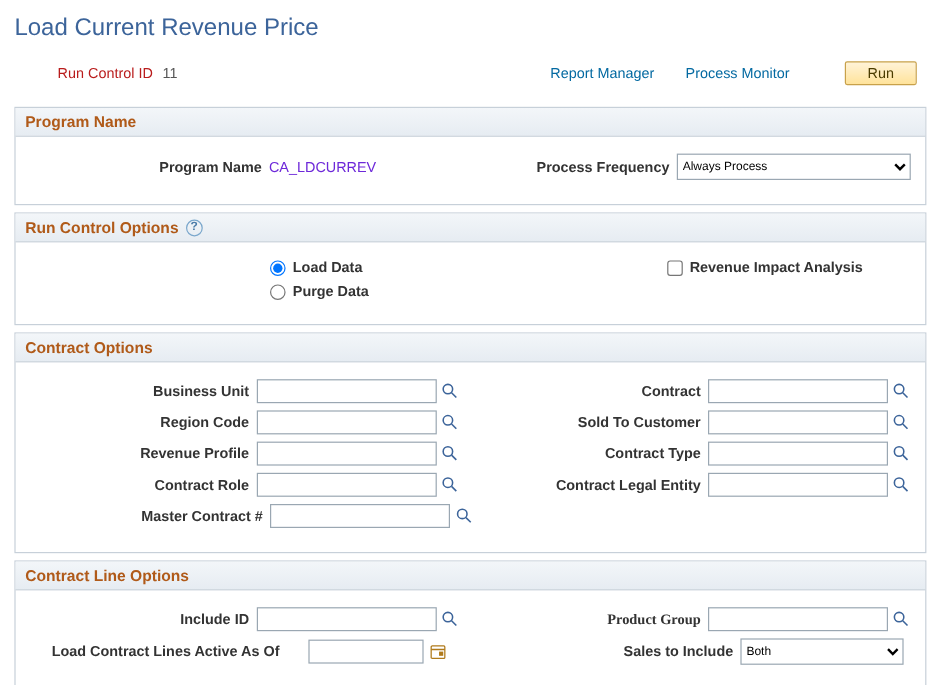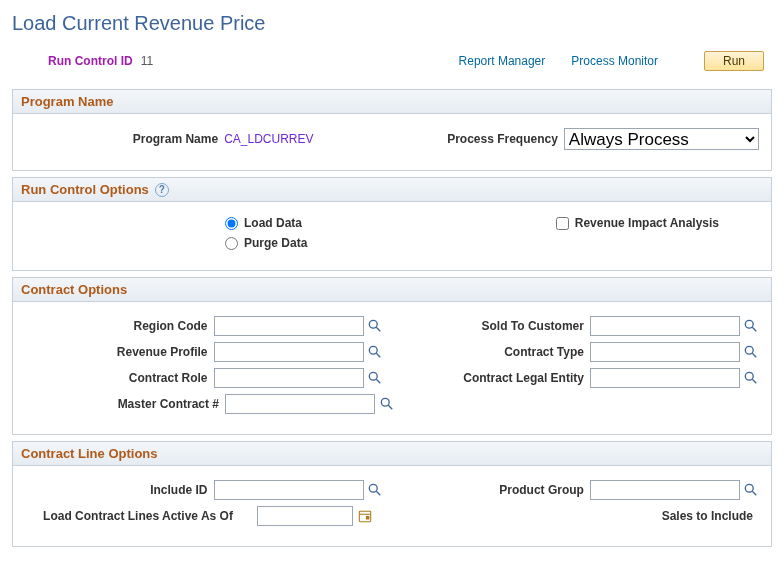--- a/index.html
+++ b/index.html
@@ -17,21 +17,21 @@
     font-size: 20px;
     font-weight: 400;
     margin: 4px 0 16px 0;
   }
   .toprow {
     display: flex;
     align-items: center;
     margin-bottom: 18px;
     padding-left: 36px;
   }
-  .toprow .rc-label { font-weight: bold; color: #a21caf; }
+  .toprow .rc-label { font-weight: normal; color: #b91c1c; }
   .toprow .rc-val { margin-left: 8px; color: #555; }
   .toprow .spacer { flex: 1; }
   .toprow .link { color: #0369a1; margin-right: 26px; cursor: pointer; }
   .run-btn {
     background: linear-gradient(#fff3d8,#ffe39b);
     border: 1px solid #c8a14a;
     padding: 2px 18px;
     border-radius: 2px;
     color: #4b3c00;
     cursor: pointer;
@@ -79,21 +79,21 @@
   .val-text { color: #6d28d9; }
   input[type=text] {
     border: 1px solid #9aa7b2;
     height: 20px;
     padding: 1px 4px;
     font-size: 12px;
   }
   select {
     border: 1px solid #9aa7b2;
     height: 22px;
-    font-size: 17px;
+    font-size: 10px;
     background: #fff;
   }
   .lookup-icon {
     display: inline-flex;
     width: 16px; height: 16px;
     color: #3c649a;
     margin-left: 4px;
     cursor: pointer;
     align-items: center;
     justify-content: center;
@@ -109,21 +109,21 @@
 
   
   .w-std { width: 150px; }
   .w-date { width: 96px; }
   .w-sel { width: 136px; }
   .w-sel-lg { width: 196px; }
 
   
   .lbl-col1 { width: 200px; }
   .lbl-col2 { width: 160px; }
-  .lbl-col2b { width: 150px; }
+  .lbl-col2b { width: 150px; font-family: Liberation Serif, serif; }
   .col-gap { width: 60px; }
   .col-gap-b { width: 50px; }
 </style>
 </head>
 <body>
 
 <h1 class="page-title">Load Current Revenue Price</h1>
 
 <div class="toprow">
   <span class="rc-label">Run Control ID</span>
@@ -180,20 +180,39 @@
     </div>
   </div>
 </div>
 
 <div class="section">
   <div class="section-header">
     <span>Contract Options</span>
   </div>
   <div class="section-body">
     <div class="row">
+      <span class="lbl lbl-col1">Business Unit</span>
+      <input type="text" class="w-std" style="">
+      <span class="lookup-icon">
+          <svg viewBox="0 0 16 16">
+            <circle cx="6" cy="6" r="4.5" fill="none" stroke="currentColor" stroke-width="1.5"></circle>
+            <line x1="9.5" y1="9.5" x2="14" y2="14" stroke="currentColor" stroke-width="1.5"></line>
+          </svg>
+        </span>
+      <span class="col-gap"></span>
+      <span class="lbl lbl-col2">Contract</span>
+      <input type="text" class="w-std" style="">
+      <span class="lookup-icon">
+          <svg viewBox="0 0 16 16">
+            <circle cx="6" cy="6" r="4.5" fill="none" stroke="currentColor" stroke-width="1.5"></circle>
+            <line x1="9.5" y1="9.5" x2="14" y2="14" stroke="currentColor" stroke-width="1.5"></line>
+          </svg>
+        </span>
+    </div>
+    <div class="row">
       <span class="lbl lbl-col1">Region Code</span>
       <input type="text" class="w-std" style="">
       <span class="lookup-icon">
           <svg viewBox="0 0 16 16">
             <circle cx="6" cy="6" r="4.5" fill="none" stroke="currentColor" stroke-width="1.5"></circle>
             <line x1="9.5" y1="9.5" x2="14" y2="14" stroke="currentColor" stroke-width="1.5"></line>
           </svg>
         </span>
       <span class="col-gap"></span>
       <span class="lbl lbl-col2">Sold To Customer</span>
@@ -285,15 +304,18 @@
       <input type="text" class="w-date" style="">
       <span class="cal-icon">
           <svg viewBox="0 0 16 16">
             <rect x="1.5" y="2.5" width="13" height="12" rx="1" fill="none" stroke="currentColor" stroke-width="1.2"></rect>
             <line x1="1.5" y1="6" x2="14.5" y2="6" stroke="currentColor" stroke-width="1.2"></line>
             <rect x="9" y="8" width="4" height="4" fill="currentColor"></rect>
           </svg>
         </span>
       <span style="flex:1"></span>
       <span class="lbl">Sales to Include</span>
+      <select class="w-sel" style="margin-right:6px;">
+        <option>Both</option>
+      </select>
     </div>
   </div>
 </div>
 
 </body></html>

